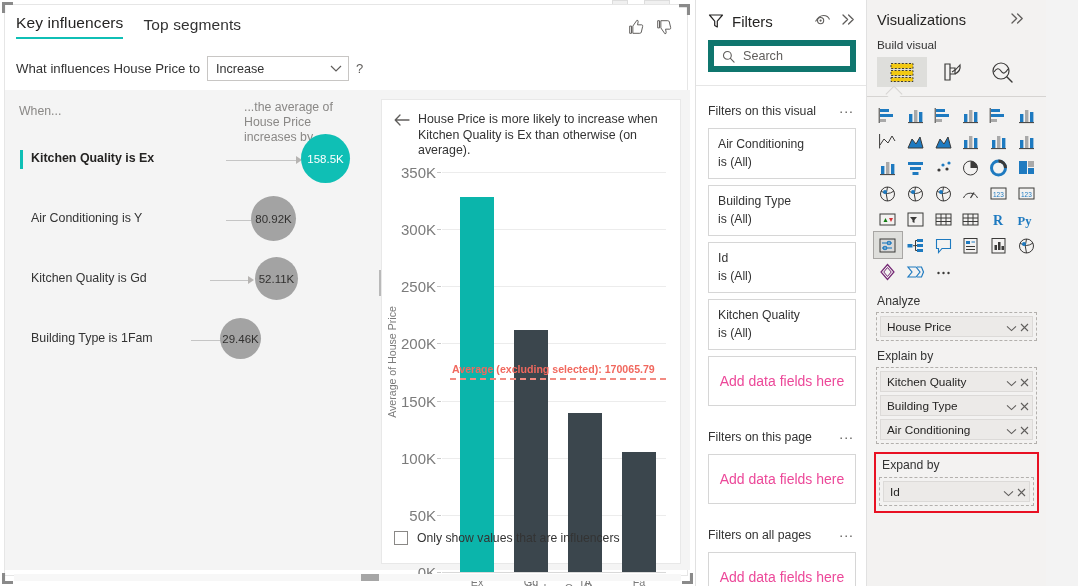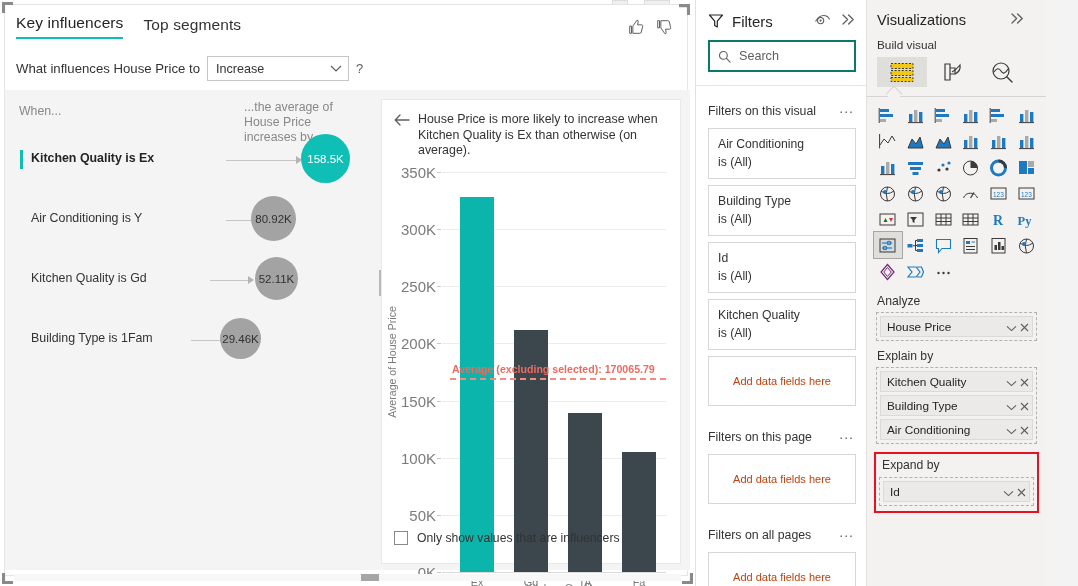--- a/index.html
+++ b/index.html
@@ -89,33 +89,33 @@
   .vscroll-thumb { position: absolute; left: 2px; top: 170px; width: 6px; height: 28px; background: #b9b9b9; }
   .hscroll-track { position: absolute; left: 14px; right: 14px; bottom: 5px; height: 7px; background: #f7f7f7; }
   .hscroll-thumb { position: absolute; left: 347px; width: 18px; height: 7px; background: #a6a6a6; }
 
   
   .filters-pane { width: 171px; height: 586px; background: #ffffff; border-left: 1px solid #e1e1e1;
       position: relative; }
   .fp-head { display: flex; align-items: center; padding: 12px 10px 8px 12px; }
   .fp-title { font-size: 15px; color: #252423; margin-left: 8px; flex: 1; }
   .fp-icon { cursor: pointer; margin-left: 10px; }
-  .fp-search-box { margin: 2px 10px 0 12px; height: 32px; border: 2px solid #0f766e; display: flex;
+  .fp-search-box { margin: 2px 10px 0 12px; height: 32px; border: 6px solid #0f766e; display: flex;
       align-items: center; padding: 0 8px; cursor: text; }
   .fp-search-ph { font-size: 12.6px; color: #605e5c; margin-left: 8px; }
   .fp-divider { height: 1px; background: #e6e6e6; margin: 13px 0 0 0; }
   .fp-group-head { display: flex; align-items: center; padding: 14px 12px 7px 12px; }
   .fp-group-title { font-size: 12.3px; color: #333; flex: 1; }
   .fp-dots { font-size: 14px; color: #605e5c; letter-spacing: 1px; cursor: pointer; margin-bottom: 5px; }
   .fp-card { margin: 0 10px 6px 12px; border: 1px solid #d6d6d6; padding: 8px 9px 9px 9px; cursor: pointer; }
   .fp-card-name { font-size: 12.2px; color: #333; margin-bottom: 4px; }
   .fp-card-state { font-size: 12.2px; color: #333; }
   .fp-drop { margin: 0 10px 6px 12px; border: 1px solid #d6d6d6; height: 50px;
       display: flex; align-items: center; justify-content: center; cursor: pointer; }
-  .fp-drop-lbl { font-size: 11px; color: #c2410c; }
+  .fp-drop-lbl { font-size: 14px; color: #ec4899; }
 
   
   .viz-pane { width: 180px; height: 586px; background: #f3f2f1; border-left: 1px solid #e1e1e1;
       position: relative; }
   .vz-head { display: flex; align-items: center; padding: 11px 21px 0 10px; }
   .vz-title { font-size: 14.6px; color: #252423; flex: 1; }
   .vz-sub { font-size: 11.8px; color: #333; padding: 9px 0 5px 10px; }
   .vz-modes { display: flex; align-items: center; padding: 0 10px; gap: 0; }
   .vz-mode { width: 50px; height: 30px; display: flex; align-items: center; justify-content: center; cursor: pointer; }
   .vz-mode.active { background: #dededb; }

